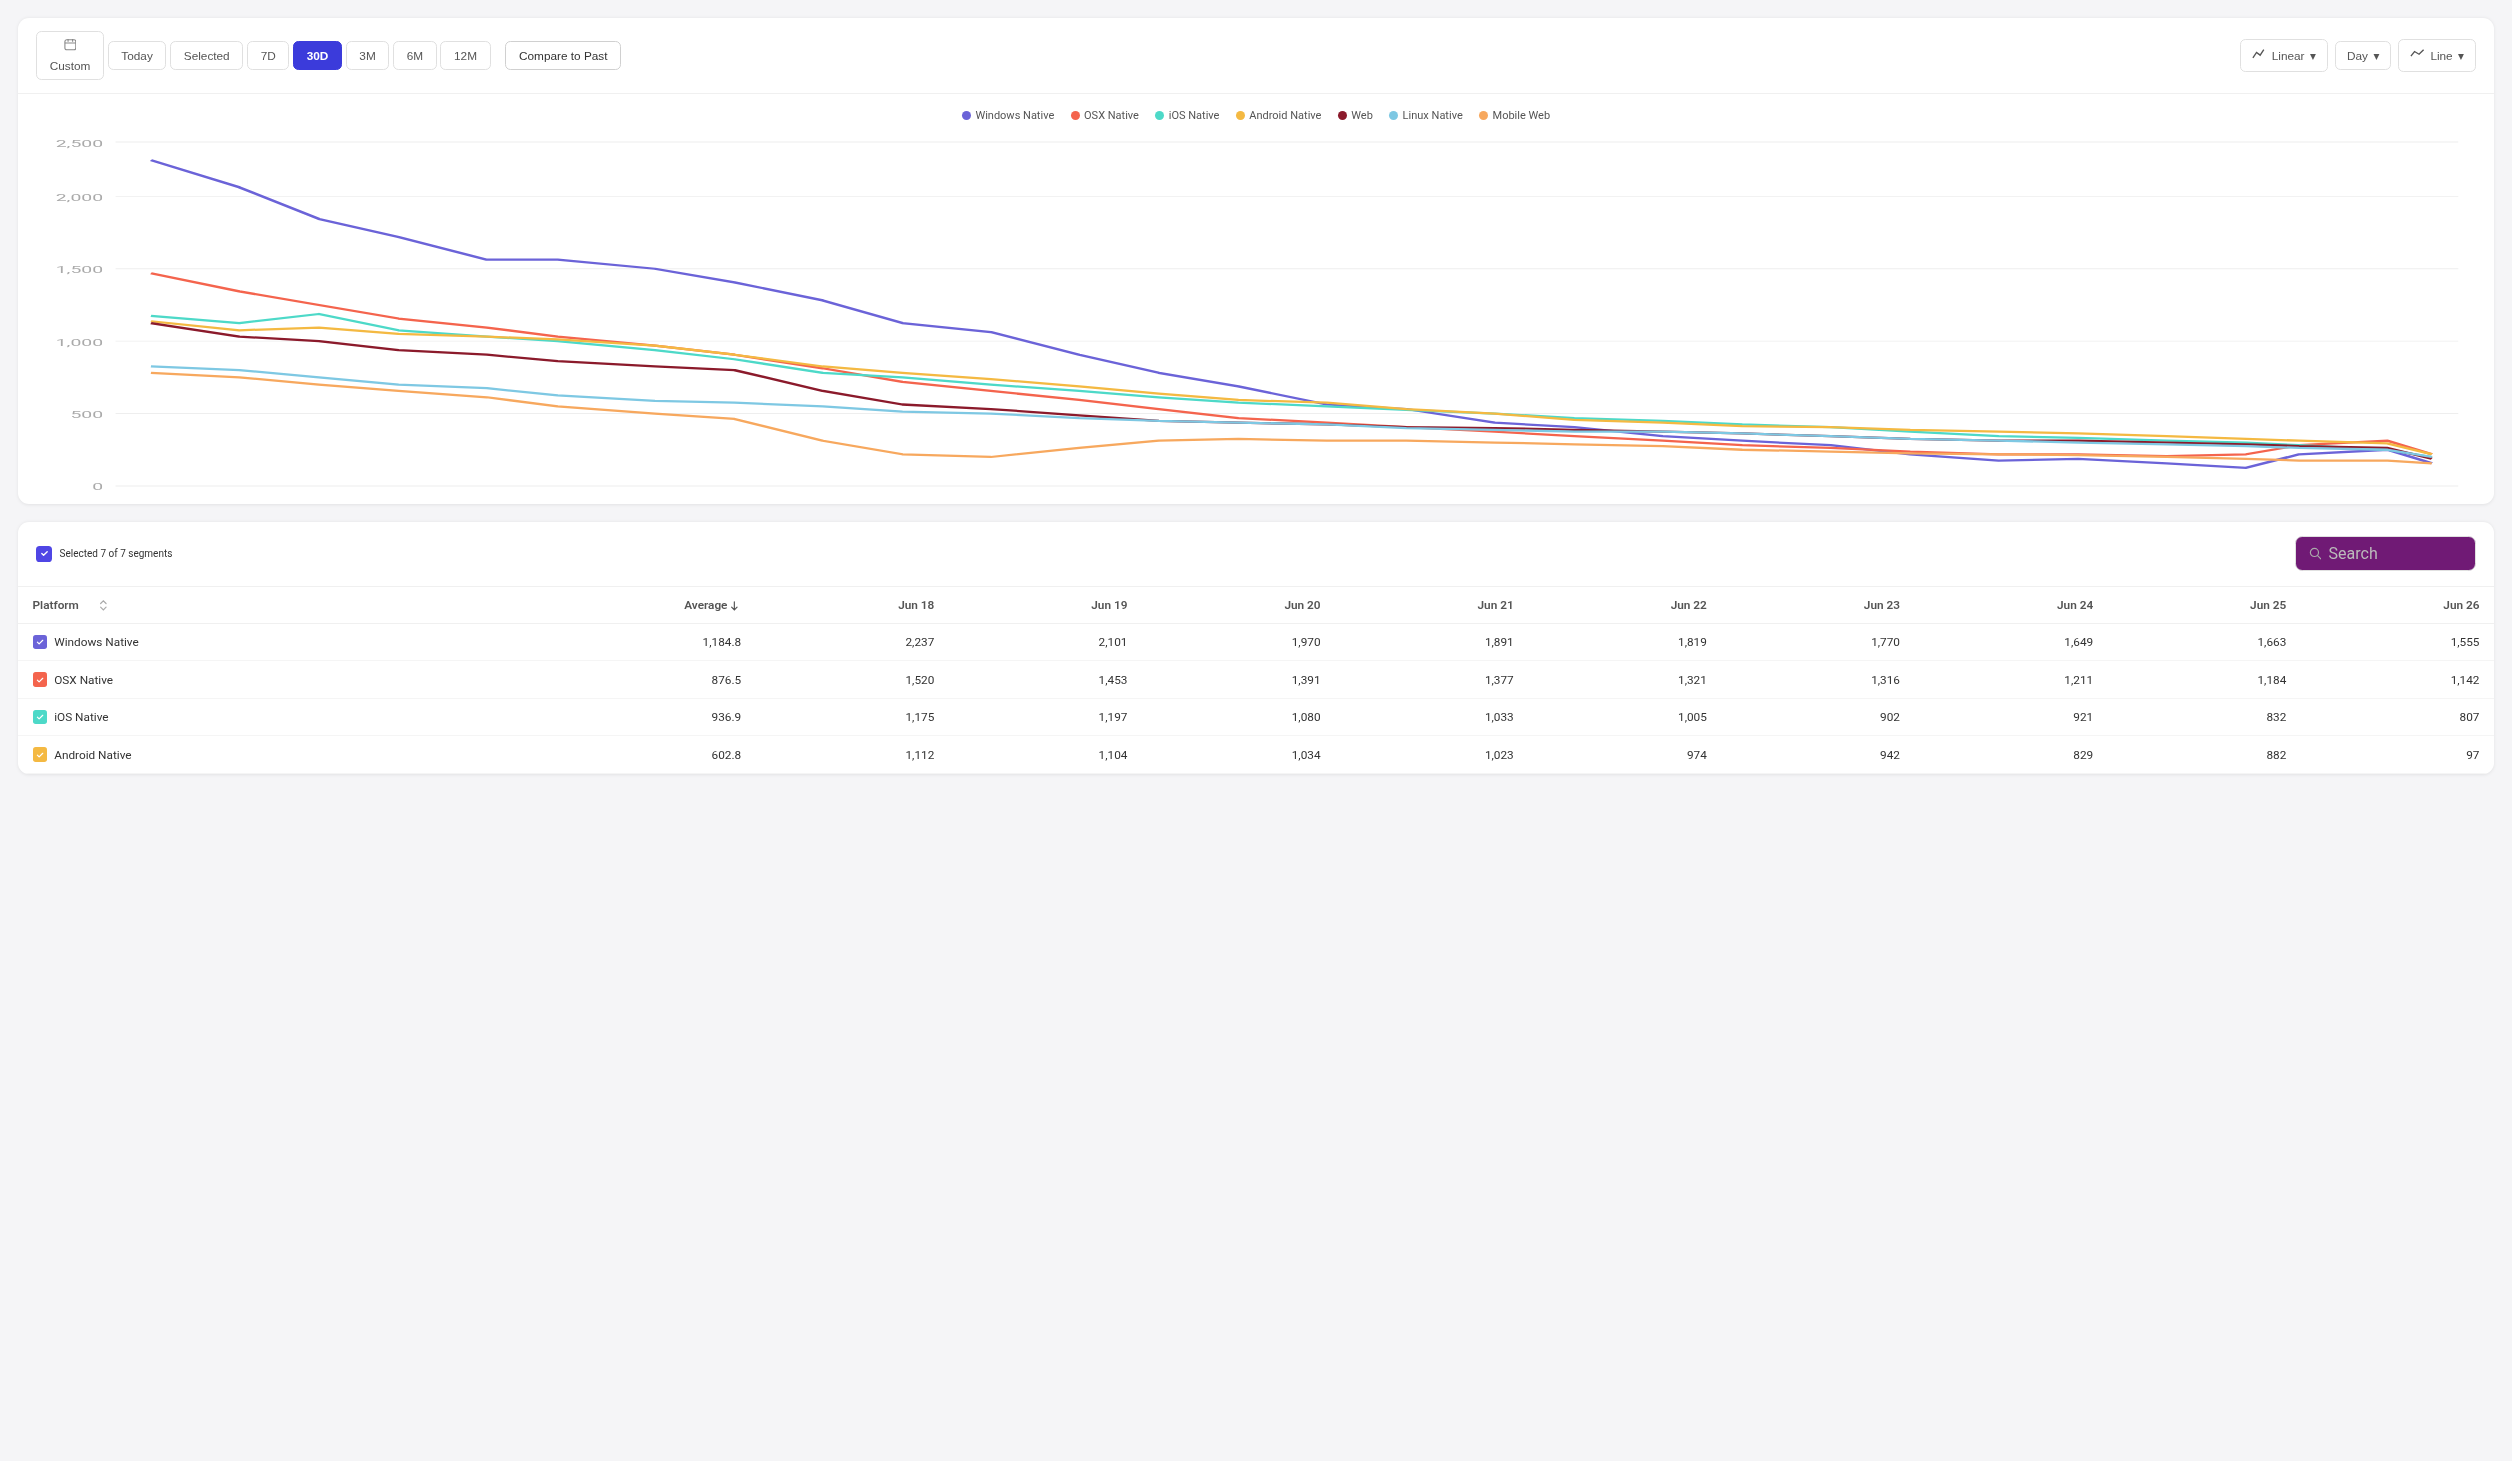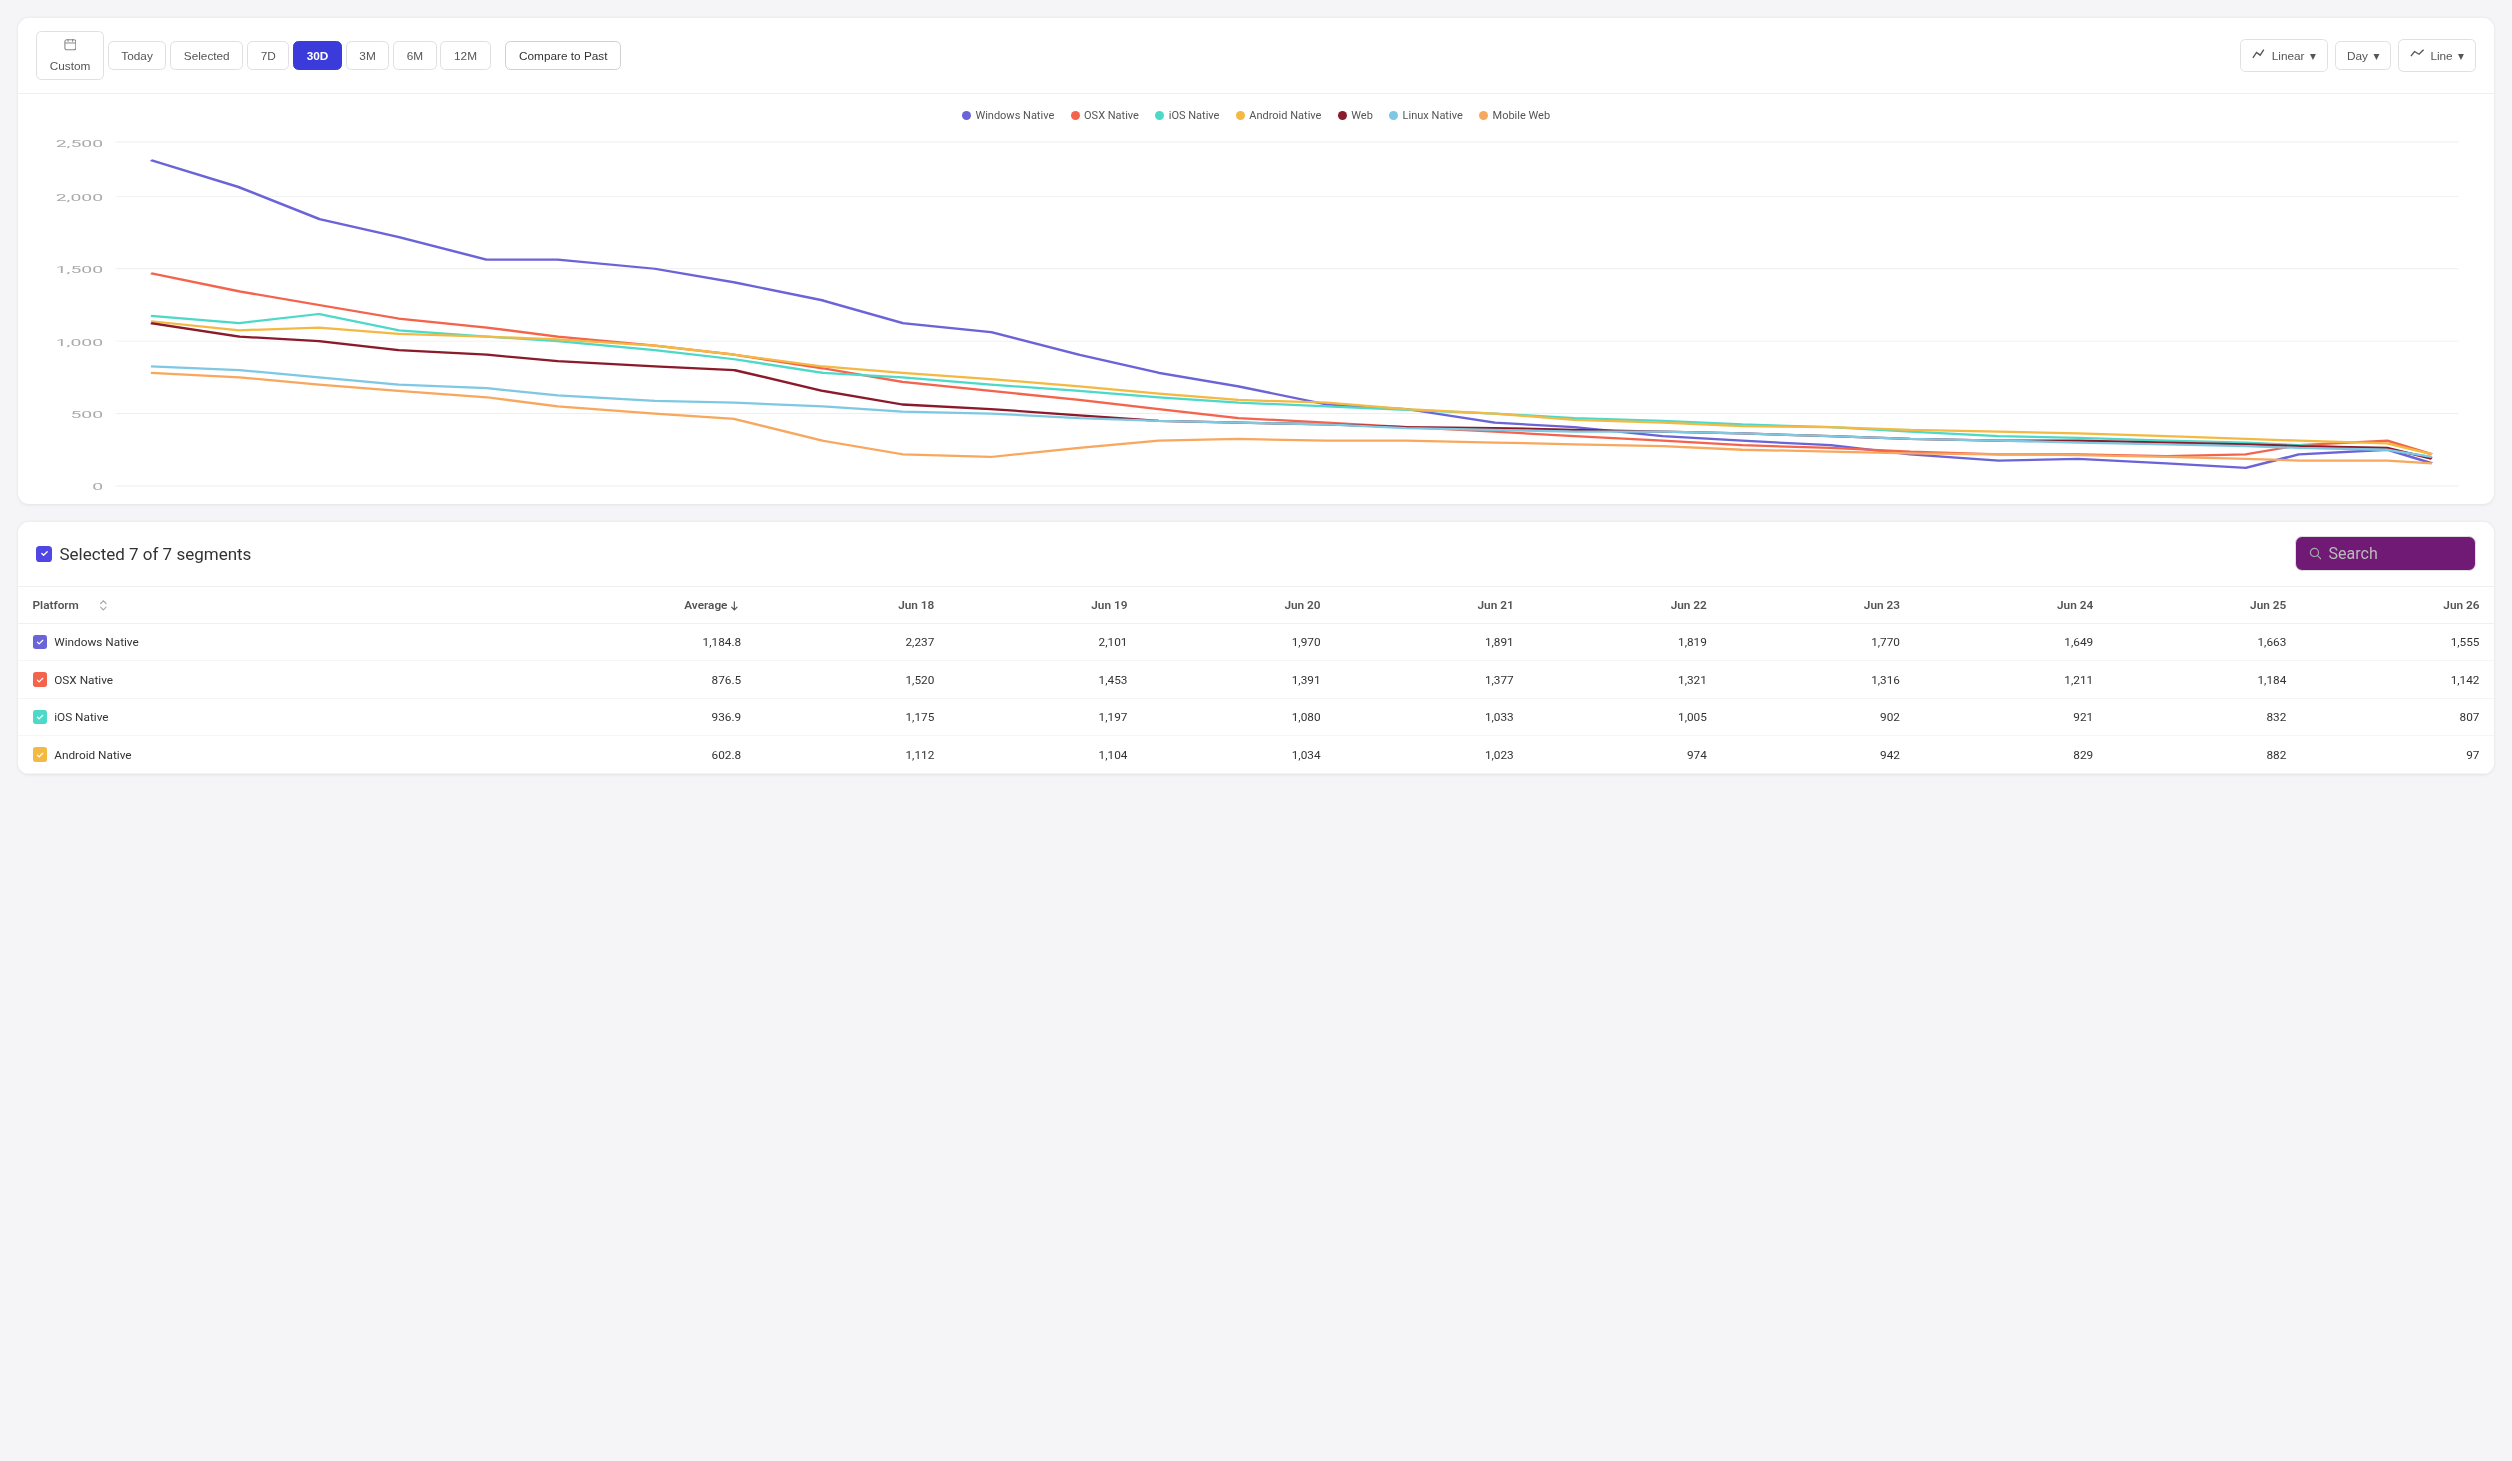--- a/index.html
+++ b/index.html
@@ -115,21 +115,21 @@
       display: flex;
       align-items: center;
       justify-content: space-between;
       padding: 14.5px 18px;
       border-bottom: 0.9px solid #f0f0f0;
     }
     .selected-badge {
       display: flex;
       align-items: center;
       gap: 7.2px;
-      font-size: 17px;
+      font-size: 10px;
       color: #333;
     }
     .checkbox-blue {
       width: 16.3px;
       height: 16.3px;
       background: #4f46e5;
       border-radius: 3.6px;
       display: flex;
       align-items: center;
       justify-content: center;

